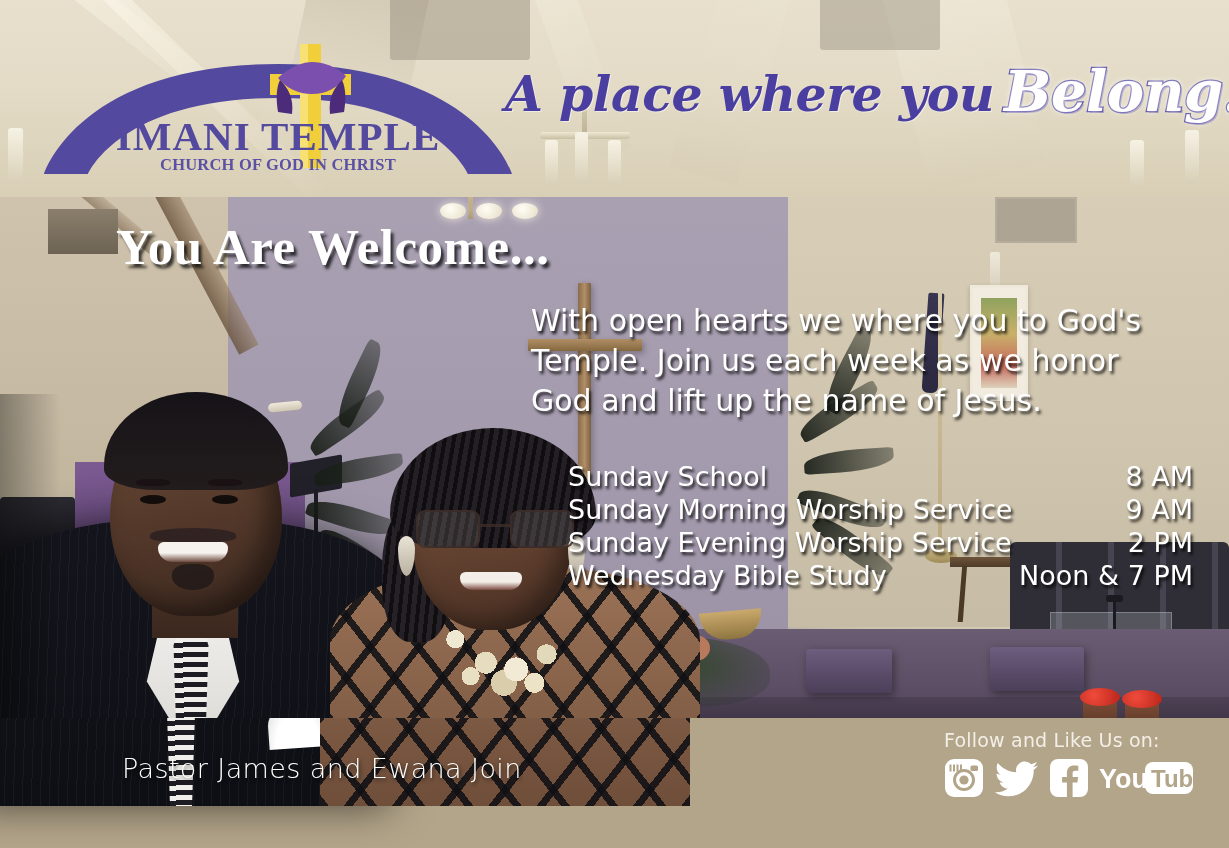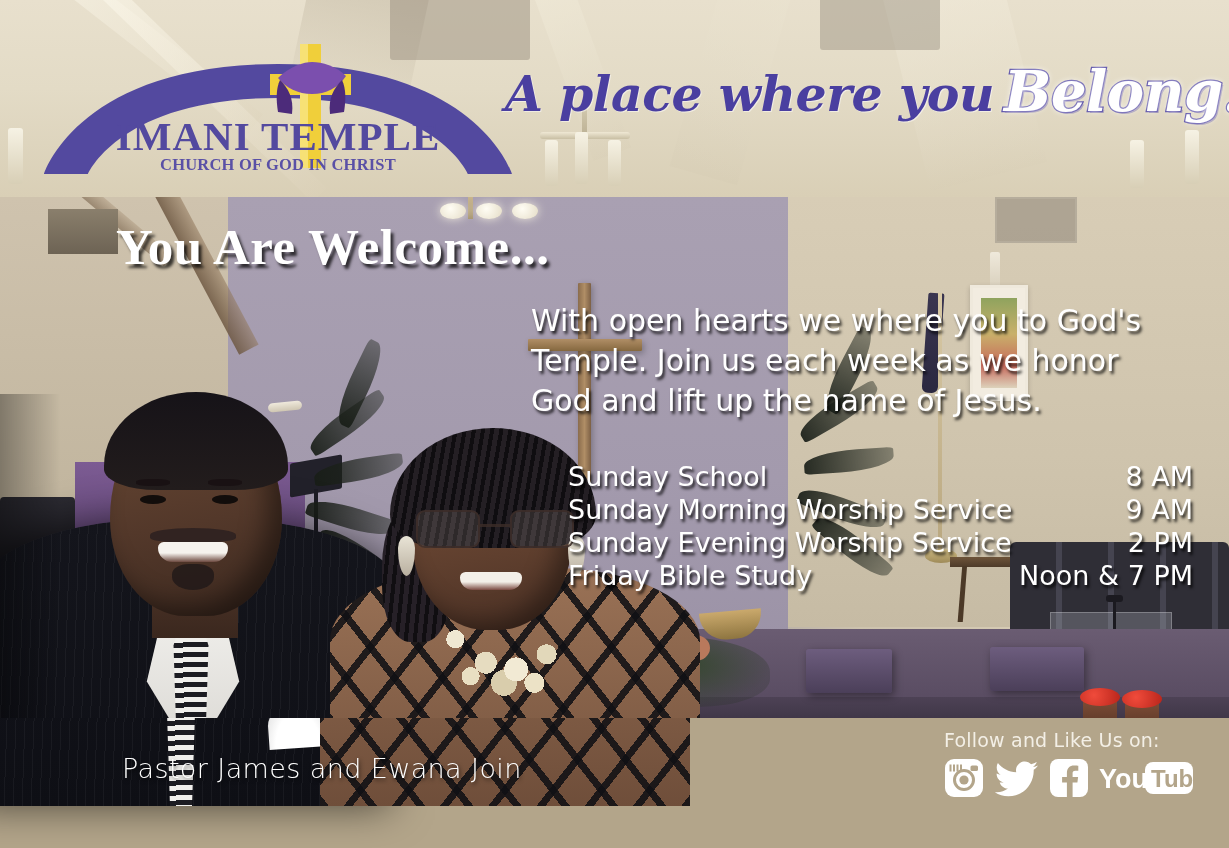--- a/index.html
+++ b/index.html
@@ -745,21 +745,21 @@
     </div>
     <div class="sched-row">
       <span class="sv">Sunday Morning Worship Service</span>
       <span class="tm">9 AM</span>
     </div>
     <div class="sched-row">
       <span class="sv">Sunday Evening Worship Service</span>
       <span class="tm">2 PM</span>
     </div>
     <div class="sched-row">
-      <span class="sv">Friday Bible Study</span>
+      <span class="sv">Wednesday Bible Study</span>
       <span class="tm">Noon &amp; 7 PM</span>
     </div>
   </div>
 
   <div class="pastor-caption">Pastor James and Ewana Join</div>
 
   <div class="social">
     <div class="social-label">Follow and Like Us on:</div>
     <div class="social-icons">
 

